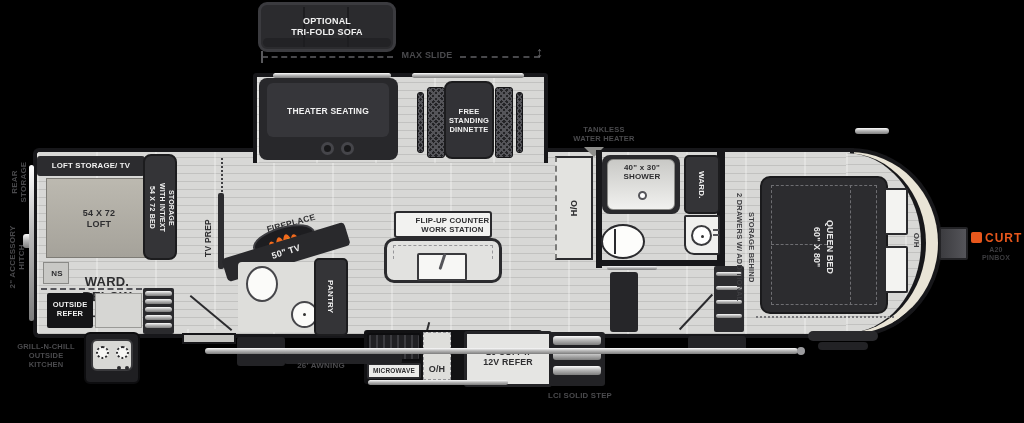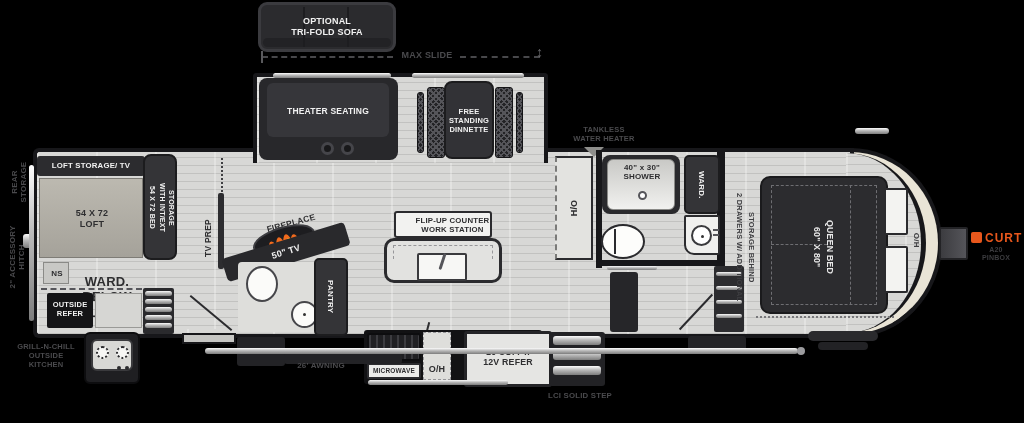--- a/index.html
+++ b/index.html
@@ -72,21 +72,21 @@
   <div class="abs checker" style="left:516px;top:92px;width:7px;height:61px;"></div>
   <div class="abs" style="left:37px;top:156px;width:108px;height:20px;background:#2c2c2f;border-radius:3px;">
     <div class="abs lbl wht ctr" style="left:54px;top:10px;width:106px;font-size:7.8px;">LOFT STORAGE/ TV</div>
   </div>
 
   <div class="abs" style="left:444px;top:81px;width:50px;height:78px;background:#323236;border:2px solid #1c1c1e;border-radius:8px;">
     <div class="abs lbl wht ctr" style="left:23px;top:38px;width:60px;font-size:7.5px;">FREE
 STANDING
 DINNETTE</div>
   </div>
-  <div class="abs" style="left:39px;top:178px;width:104px;height:80px;background:linear-gradient(180deg,#bcb9b0,#a5a29a);border:1px solid #7e7c76;">
+  <div class="abs" style="left:46px;top:178px;width:104px;height:80px;background:linear-gradient(180deg,#bcb9b0,#a5a29a);border:1px solid #7e7c76;">
     <div class="abs lbl ink ctr" style="left:52px;top:40px;width:70px;font-size:9px;">54 X 72
 LOFT</div>
   </div>
   <div class="abs" style="left:43px;top:262px;width:26px;height:22px;background:#c8c8c5;border:1px solid #8a8a87;">
     <div class="abs lbl ink ctr" style="left:13px;top:11px;width:22px;font-size:8px;">NS</div>
   </div>
   <div class="abs lbl ink" style="left:71px;top:274px;width:72px;font-size:13px;">WARD. BELOW
 LOFT</div>
   <div class="abs dashline" style="left:41px;top:288px;width:101px;"></div>
   <div class="abs" style="left:47px;top:293px;width:46px;height:35px;background:#141416;border-radius:2px;">

